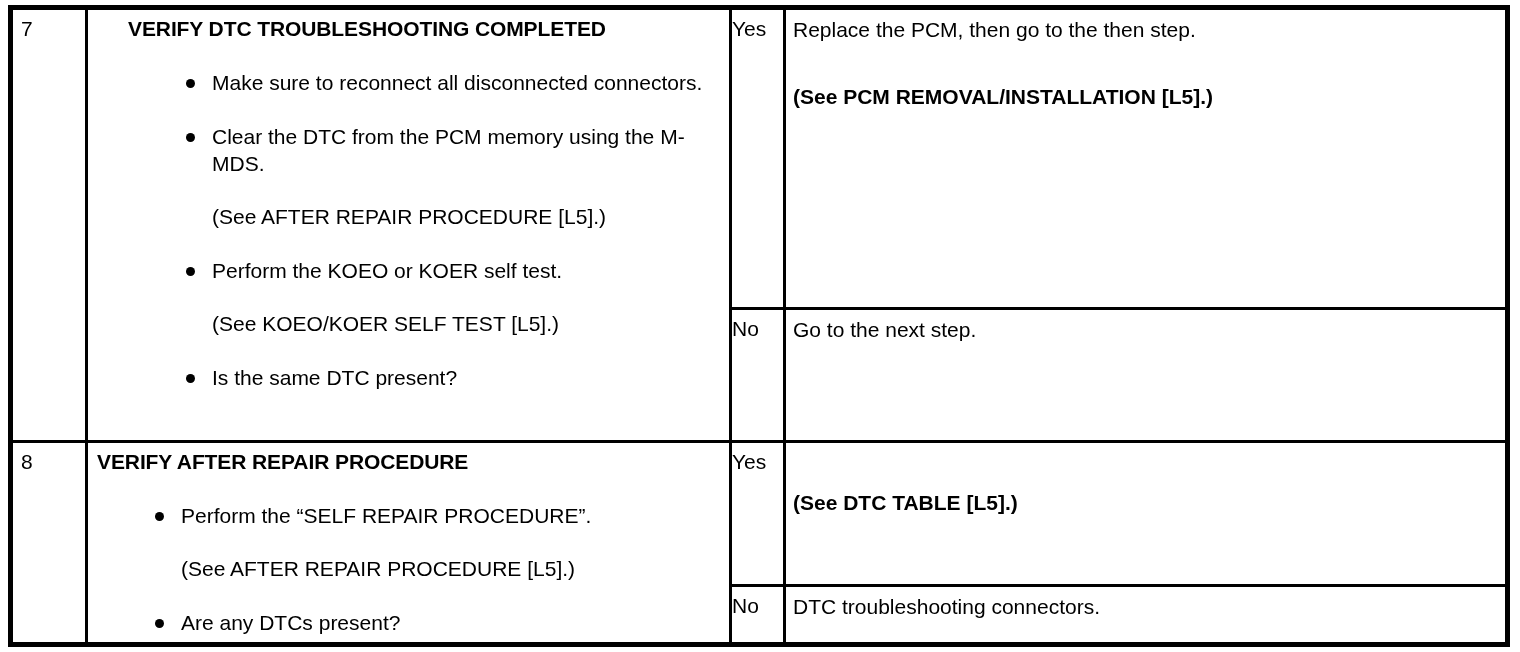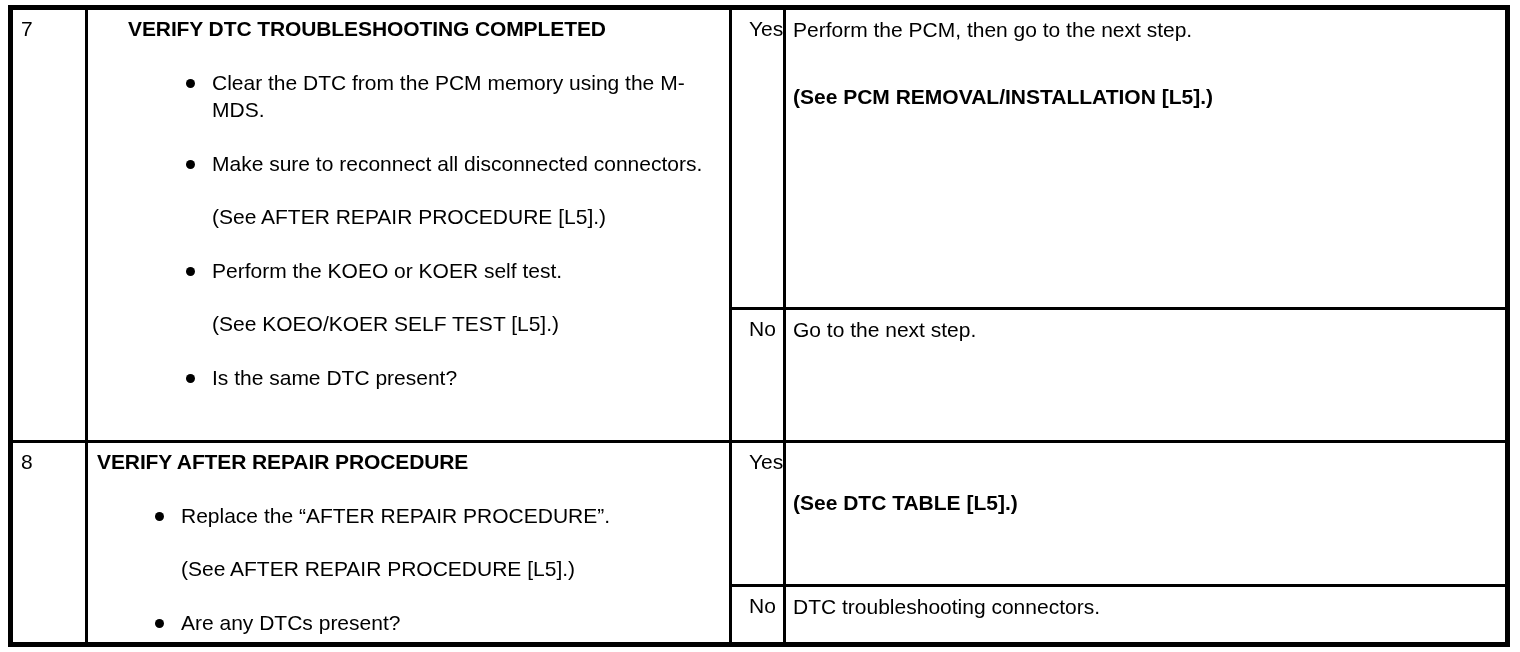--- a/index.html
+++ b/index.html
@@ -78,21 +78,21 @@
   .cell-desc {
     left: 72px;
     width: 644px;
     padding: 6px 10px 0 12px;
     font-size: 21px;
     line-height: 26px;
   }
   .cell-yesno {
     left: 716px;
     width: 54px;
-    padding: 6px 0 0 20px;
+    padding: 6px 0 0 3px;
     font-size: 21px;
     line-height: 26px;
   }
   .cell-action {
     left: 770px;
     right: 0;
     padding: 6px 10px 0 10px;
     font-size: 21px;
     line-height: 26px;
   }
@@ -148,50 +148,50 @@
 
     <div class="vrule v-num"></div>
     <div class="vrule v-yesno"></div>
     <div class="vrule v-act"></div>
 
     <div class="cell cell-num" style="top:0;height:430px;">7</div>
 
     <div class="cell cell-desc" style="top:0;height:430px;padding-left:43px;">
       <div class="step-title">VERIFY DTC TROUBLESHOOTING COMPLETED</div>
       <ul class="bullets">
+        <li class="bullet">Make sure to reconnect all disconnected connectors.</li>
         <li class="bullet">Clear the DTC from the PCM memory using the M-MDS.</li>
-        <li class="bullet">Make sure to reconnect all disconnected connectors.</li>
         <li class="note">(See AFTER REPAIR PROCEDURE [L5].)</li>
         <li class="bullet">Perform the KOEO or KOER self test.</li>
         <li class="note">(See KOEO/KOER SELF TEST [L5].)</li>
         <li class="bullet">Is the same DTC present?</li>
       </ul>
     </div>
 
     <div class="cell cell-yesno" style="top:0;height:297px;">Yes</div>
     <div class="cell cell-action" style="top:0;height:297px;">
-      <div class="action-line">Perform the PCM, then go to the next step.</div>
+      <div class="action-line">Replace the PCM, then go to the then step.</div>
       <div class="action-line second">(See PCM REMOVAL/INSTALLATION [L5].)</div>
     </div>
 
     <div class="hrule h-sub" style="top:297px;"></div>
 
     <div class="cell cell-yesno" style="top:300px;height:130px;">No</div>
     <div class="cell cell-action" style="top:300px;height:130px;">
       <div class="action-line">Go to the next step.</div>
     </div>
 
     <div class="hrule h-row" style="top:430px;"></div>
 
     <div class="cell cell-num" style="top:433px;bottom:0;">8</div>
 
     <div class="cell cell-desc" style="top:433px;bottom:0;">
       <div class="step-title">VERIFY AFTER REPAIR PROCEDURE</div>
       <ul class="bullets">
-        <li class="bullet">Replace the “AFTER REPAIR PROCEDURE”.</li>
+        <li class="bullet">Perform the “SELF REPAIR PROCEDURE”.</li>
         <li class="note">(See AFTER REPAIR PROCEDURE [L5].)</li>
         <li class="bullet">Are any DTCs present?</li>
       </ul>
     </div>
 
     <div class="cell cell-yesno" style="top:433px;height:141px;">Yes</div>
     <div class="cell cell-action" style="top:433px;height:141px;">
       <div class="action-line second">(See DTC TABLE [L5].)</div>
     </div>
 

